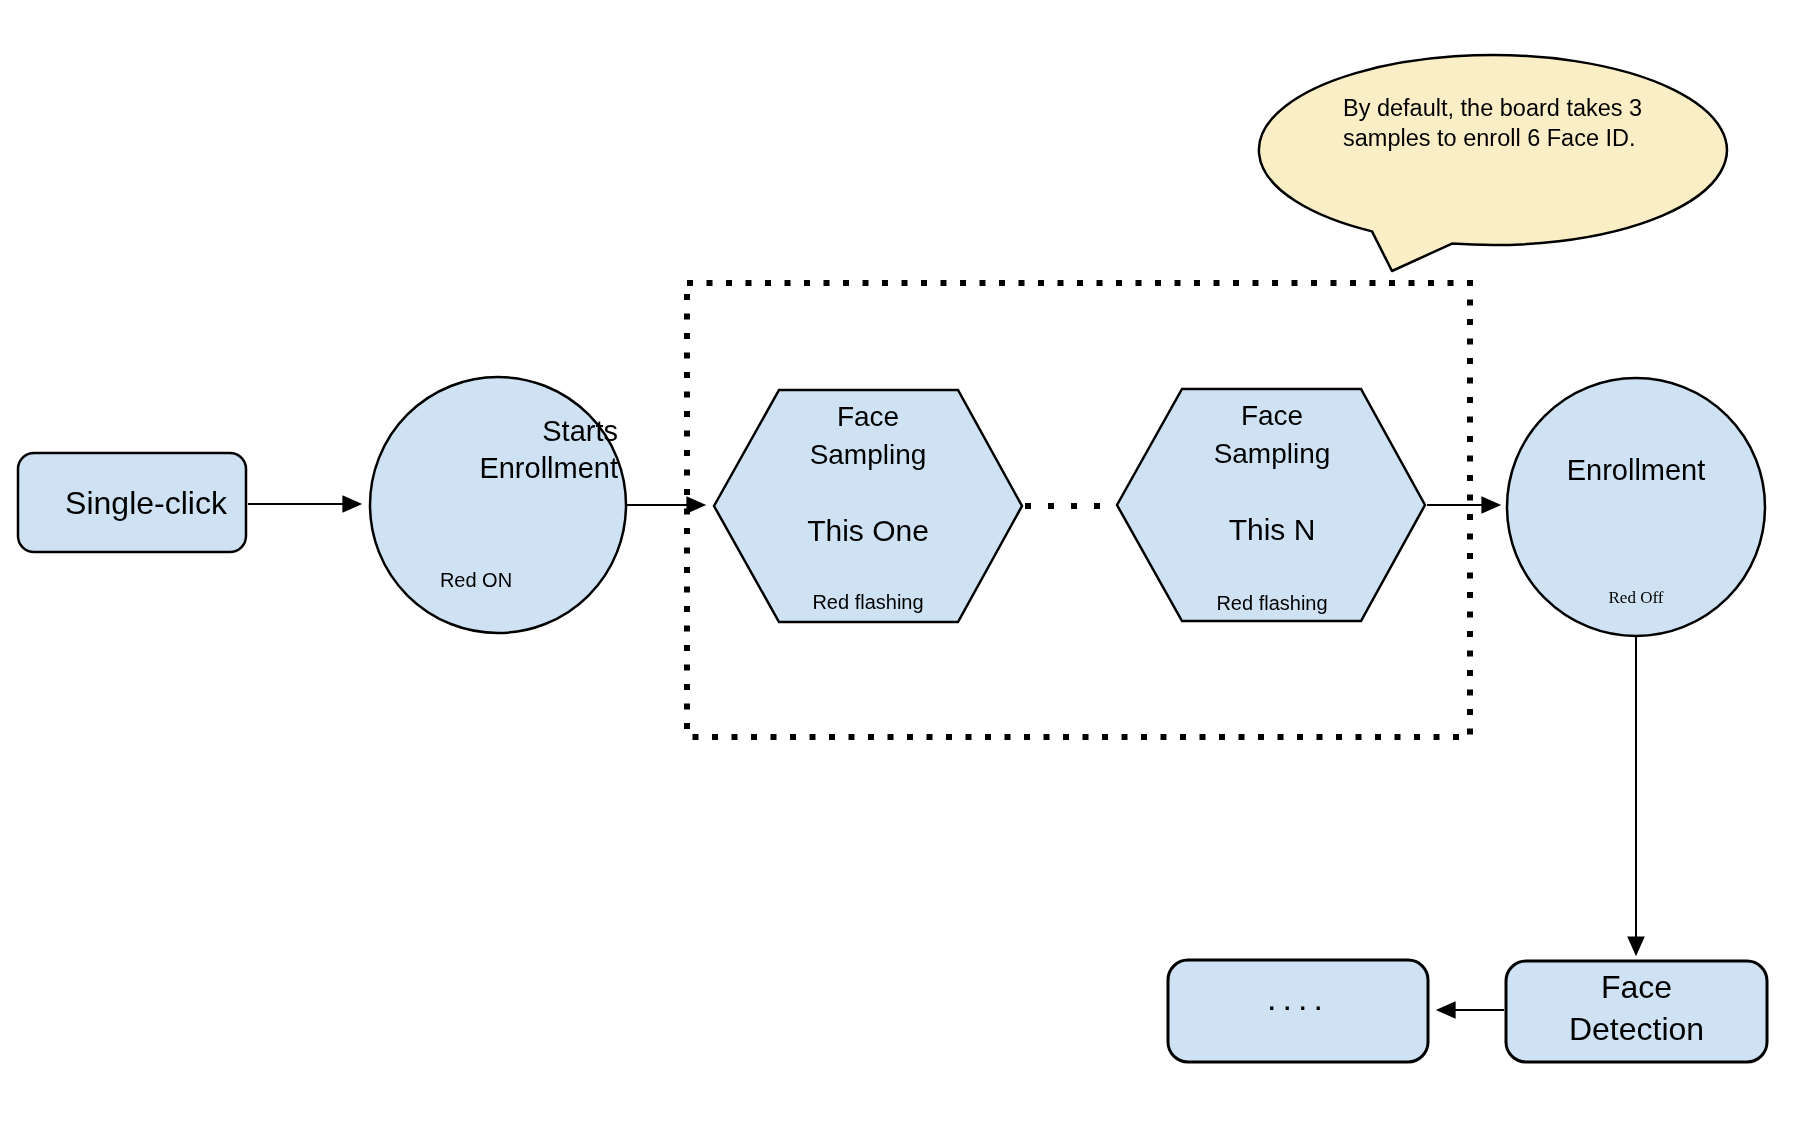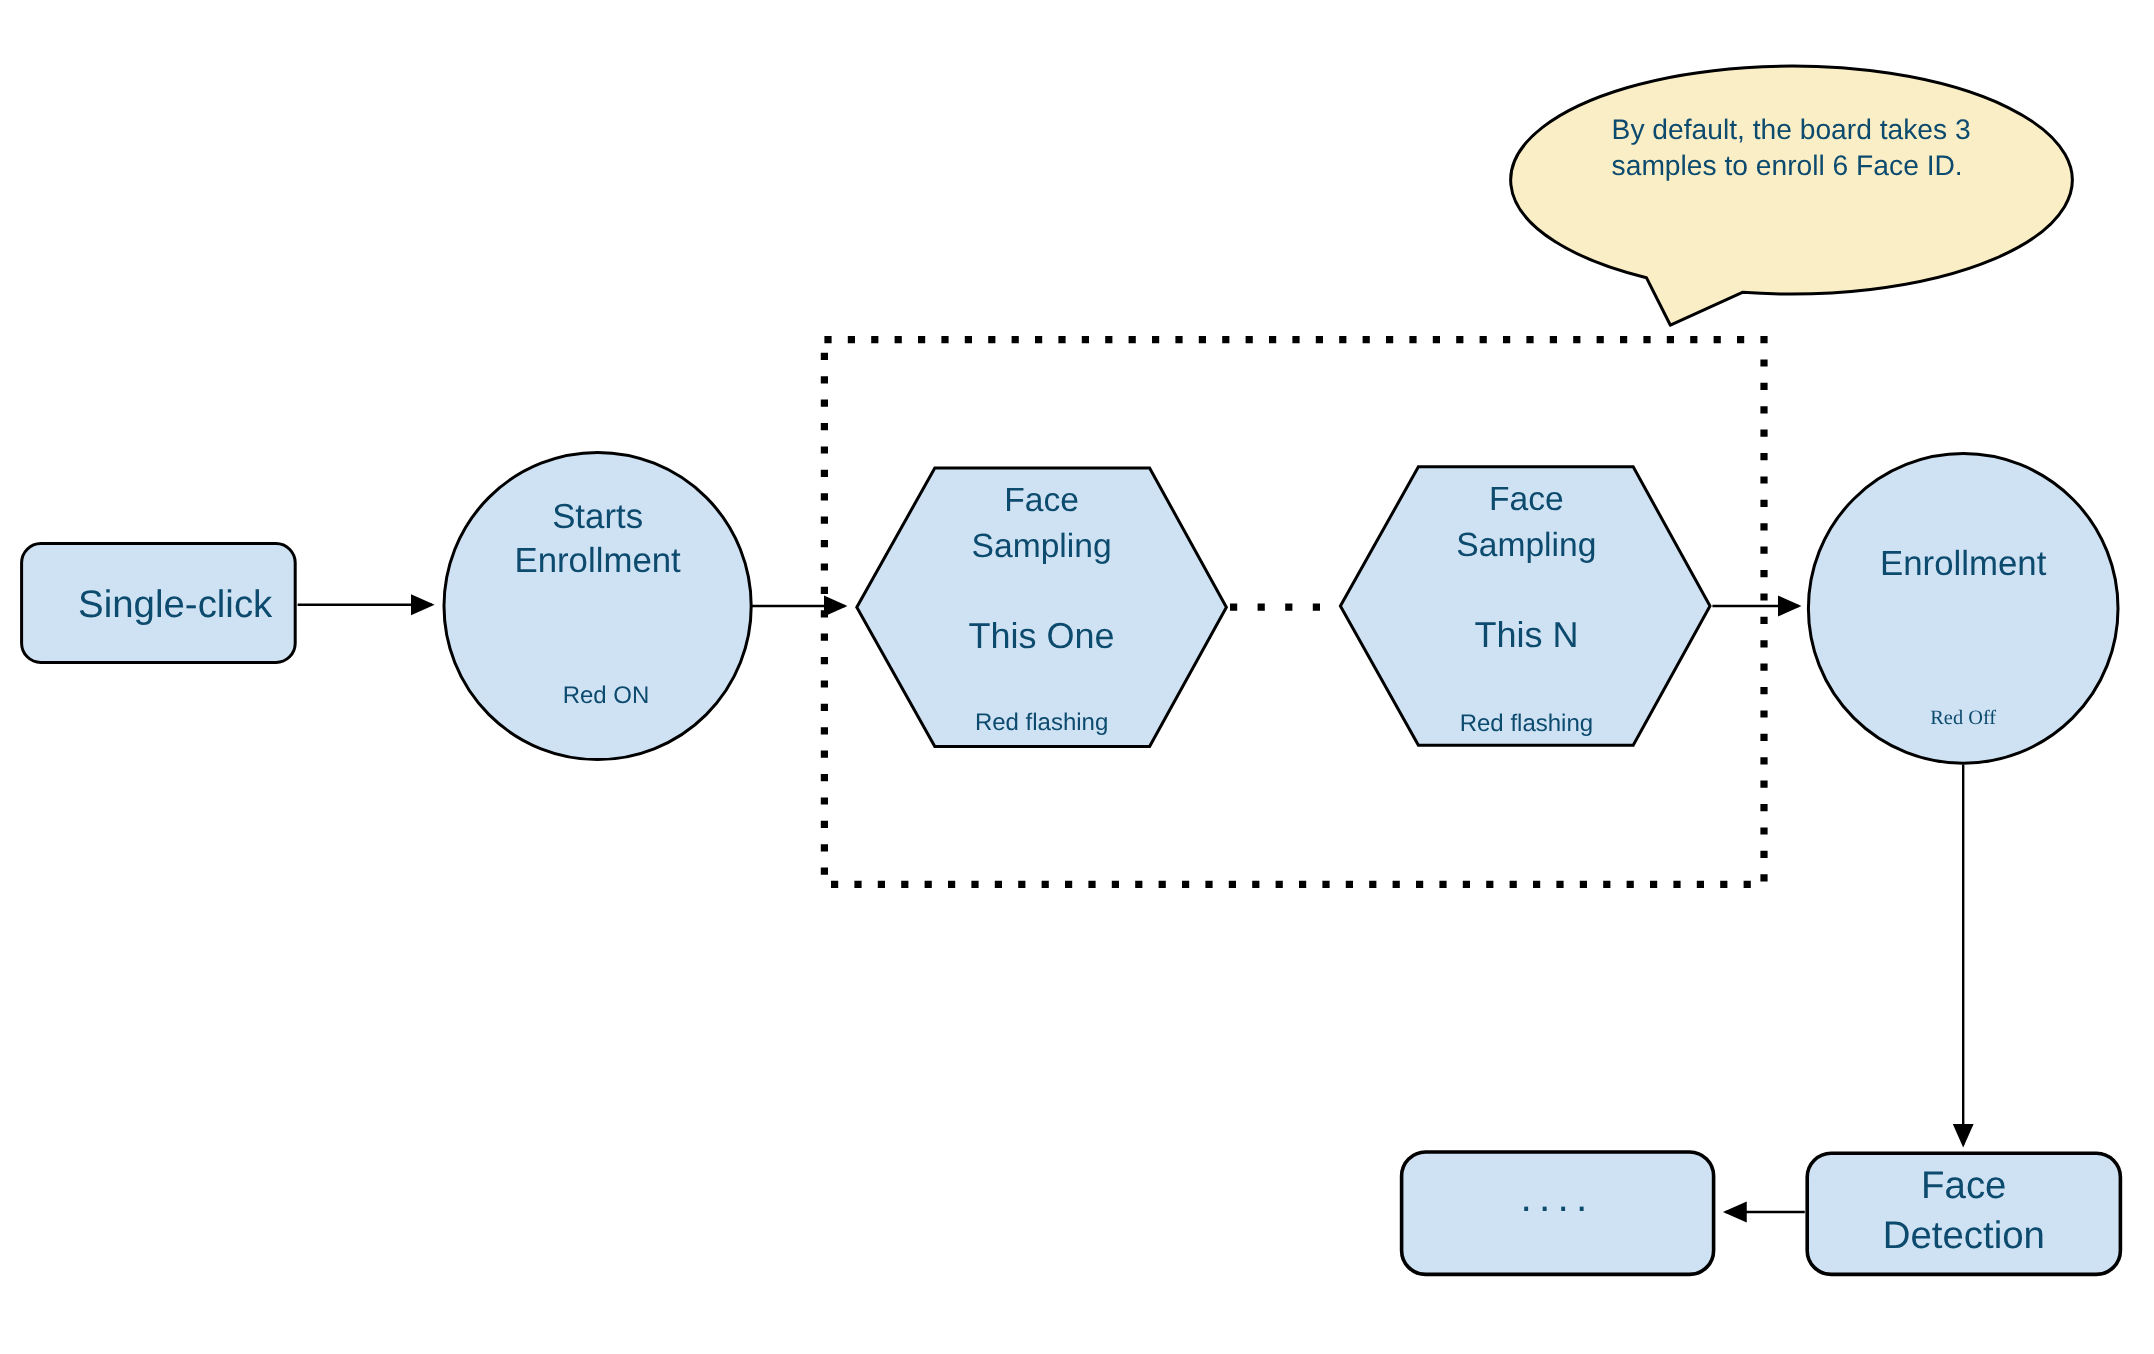--- a/index.html
+++ b/index.html
@@ -5,24 +5,24 @@
   html,body{margin:0;padding:0;background:#ffffff;}
   #canvas{
     position:relative;
     width:1795px;height:1128px;
     background:#ffffff;
     font-family:"Liberation Sans",sans-serif;
     color:#000;
     overflow:hidden;
   }
   #shapes{position:absolute;left:0;top:0;}
-  .txt{position:absolute;text-align:center;color:#0c4a6e;white-space:nowrap;}
+  .txt{position:absolute;text-align:center;color:#000000;white-space:nowrap;}
   #single-click-label{left:32px;top:484px;width:228px;font-size:32px;line-height:38px;}
-  #starts-title{left:378px;top:413px;width:240px;font-size:29px;line-height:37px;}
-  #starts-status{left:425px;top:568px;width:160px;font-size:20px;line-height:25px;}
+  #starts-title{left:378px;top:413px;width:240px;font-size:29px;line-height:37px;text-align:right;}
+  #starts-status{left:396px;top:568px;width:160px;font-size:20px;line-height:25px;}
   #hex1-title{left:748px;top:398px;width:240px;font-size:28px;line-height:38px;}
   #hex1-take{left:748px;top:512px;width:240px;font-size:30px;line-height:38px;}
   #hex1-status{left:748px;top:590px;width:240px;font-size:20px;line-height:25px;}
   #hex2-title{left:1152px;top:397px;width:240px;font-size:28px;line-height:38px;}
   #hex2-take{left:1152px;top:511px;width:240px;font-size:30px;line-height:38px;}
   #hex2-status{left:1152px;top:591px;width:240px;font-size:20px;line-height:25px;}
   #finishes-title{left:1516px;top:452px;width:240px;font-size:29px;line-height:36px;}
   #finishes-status{left:1556px;top:585px;width:160px;font-size:17px;line-height:25px;font-family:Liberation Serif, serif;}
   #fd-title{left:1506px;top:966px;width:261px;font-size:32px;line-height:42px;}
   #cont-label{left:1168px;top:978px;width:260px;font-size:34px;line-height:40px;letter-spacing:6px;}

